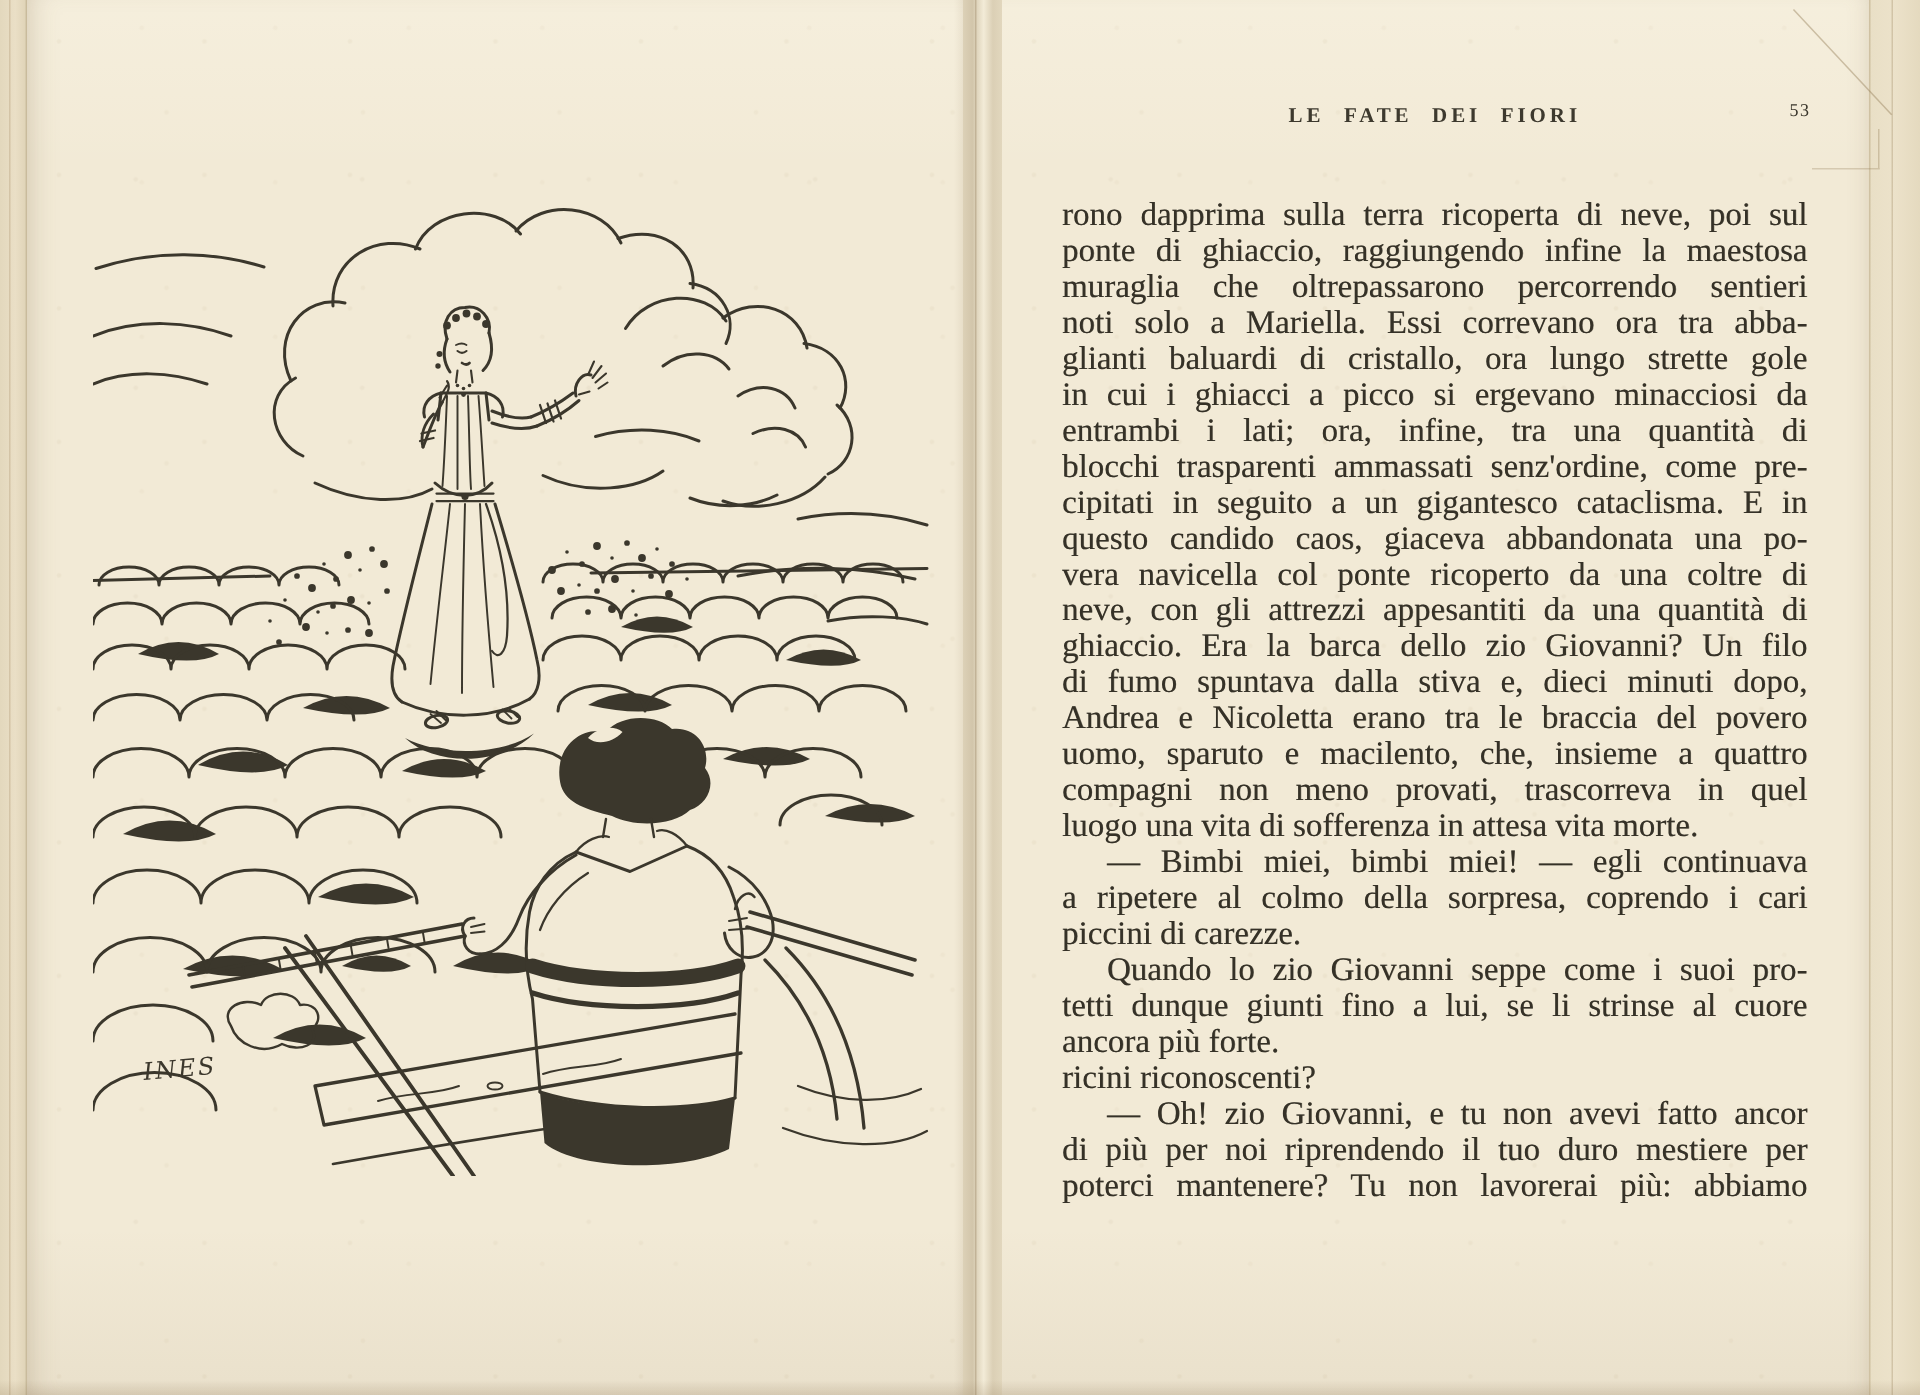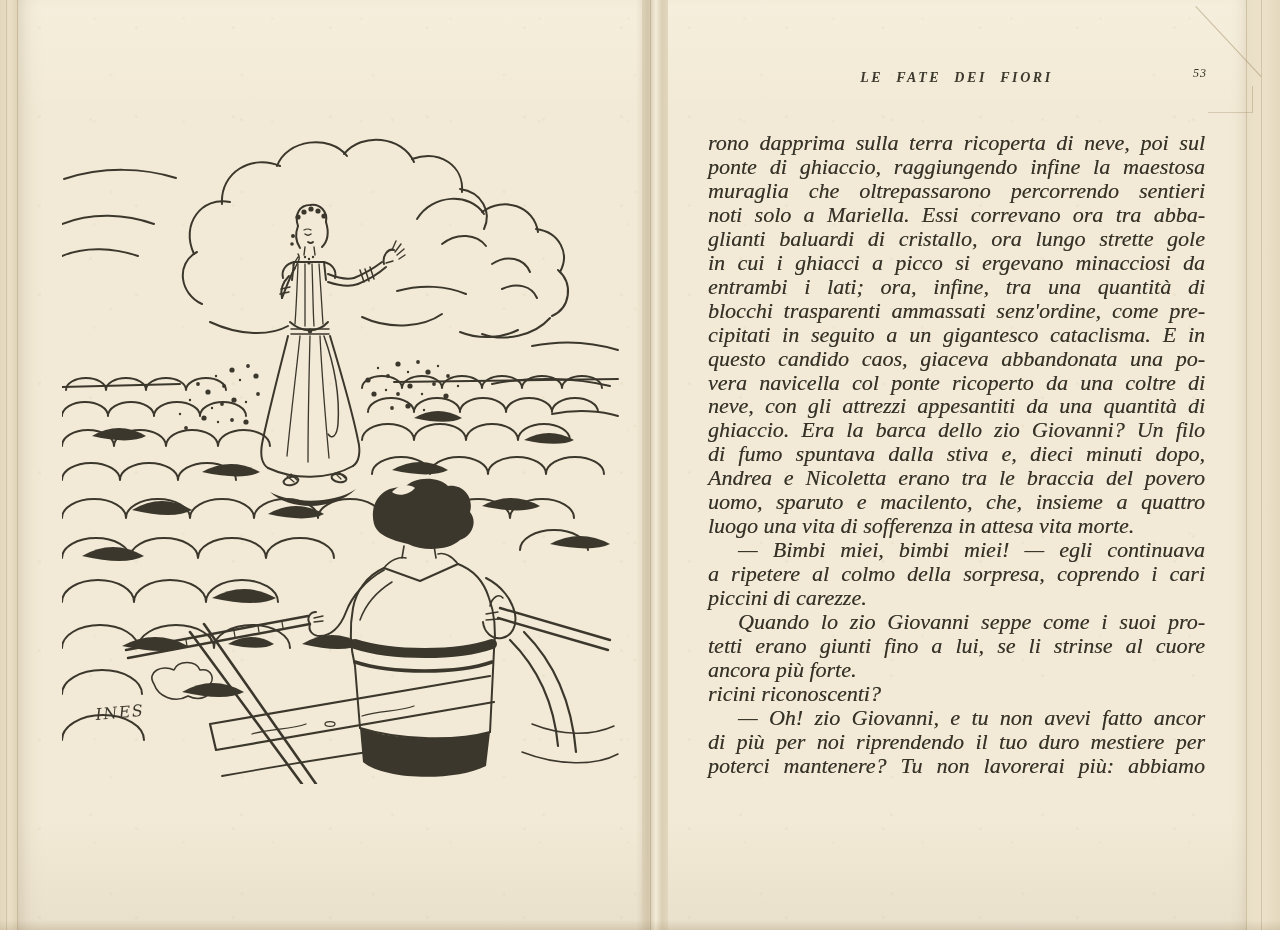--- a/index.html
+++ b/index.html
@@ -31,21 +31,21 @@
     background:linear-gradient(90deg,#e9dfc6,#ece2ca 45%,#e4d9be);
     border-left:1px solid #cfc1a2;}
   .right-edge:before{content:"";position:absolute;left:14px;top:0;bottom:0;width:1px;background:rgba(150,125,85,.3);}
   .bottom-shade{position:absolute;left:0;bottom:0;width:1280px;height:10px;
     background:linear-gradient(180deg,rgba(120,95,60,0),rgba(120,95,60,.16));}
   .corner-crease{position:absolute;left:1196px;top:6px;width:96px;height:1px;
     background:rgba(150,128,90,.45);transform:rotate(47deg);transform-origin:left top;}
   .crease-mark{position:absolute;left:1208px;top:86px;width:44px;height:26px;
     border-right:1px solid rgba(150,128,90,.35);border-bottom:1px solid rgba(150,128,90,.3);}
   
-  .textcol{position:absolute;left:40px;top:70px;width:497px;font-style:italic;}
+  .textcol{position:absolute;left:40px;top:70px;width:497px;}
   .running-header{position:relative;height:24px;}
   .running-title{font-size:14px;font-weight:bold;letter-spacing:2.6px;word-spacing:7px;
     text-align:center;color:#3d392e;}
   .folio{position:absolute;right:-2px;top:-4px;font-size:12px;letter-spacing:1px;color:#38342a;}
   .body-text{margin-top:37px;font-size:22px;line-height:23.95px;color:#353127;
     text-shadow:0.25px 0 0 rgba(53,49,39,.55);}
   .body-text .line{text-align:justify;text-align-last:justify;white-space:normal;}
   .body-text .line.last-left{text-align-last:left;}
   .body-text .line.first-ind{text-indent:30px;}
   
@@ -298,30 +298,31 @@
             <div class="line">entrambi i lati; ora, infine, tra una quantità di</div>
             <div class="line">blocchi trasparenti ammassati senz'ordine, come pre-</div>
             <div class="line">cipitati in seguito a un gigantesco cataclisma. E in</div>
             <div class="line">questo candido caos, giaceva abbandonata una po-</div>
             <div class="line">vera navicella col ponte ricoperto da una coltre di</div>
             <div class="line">neve, con gli attrezzi appesantiti da una quantità di</div>
             <div class="line">ghiaccio. Era la barca dello zio Giovanni? Un filo</div>
             <div class="line">di fumo spuntava dalla stiva e, dieci minuti dopo,</div>
             <div class="line">Andrea e Nicoletta erano tra le braccia del povero</div>
             <div class="line">uomo, sparuto e macilento, che, insieme a quattro</div>
+            <div class="line">compagni non meno provati, trascorreva in quel</div>
             <div class="line last-left">luogo una vita di sofferenza in attesa vita morte.</div>
           </div>
           <div>
             <div class="line first-ind">— Bimbi miei, bimbi miei! — egli continuava</div>
             <div class="line">a ripetere al colmo della sorpresa, coprendo i cari</div>
             <div class="line last-left">piccini di carezze.</div>
           </div>
           <div>
             <div class="line first-ind">Quando lo zio Giovanni seppe come i suoi pro-</div>
-            <div class="line">tetti erano giunti fino a lui, se li strinse al cuore</div>
+            <div class="line">tetti dunque giunti fino a lui, se li strinse al cuore</div>
             <div class="line last-left">ancora più forte.</div>
           </div>
           <div>
             <div class="line last-left">ricini riconoscenti?</div>
           </div>
           <div>
             <div class="line first-ind">— Oh! zio Giovanni, e tu non avevi fatto ancor</div>
             <div class="line">di più per noi riprendendo il tuo duro mestiere per</div>
             <div class="line">poterci mantenere? Tu non lavorerai più: abbiamo</div>
           </div>

